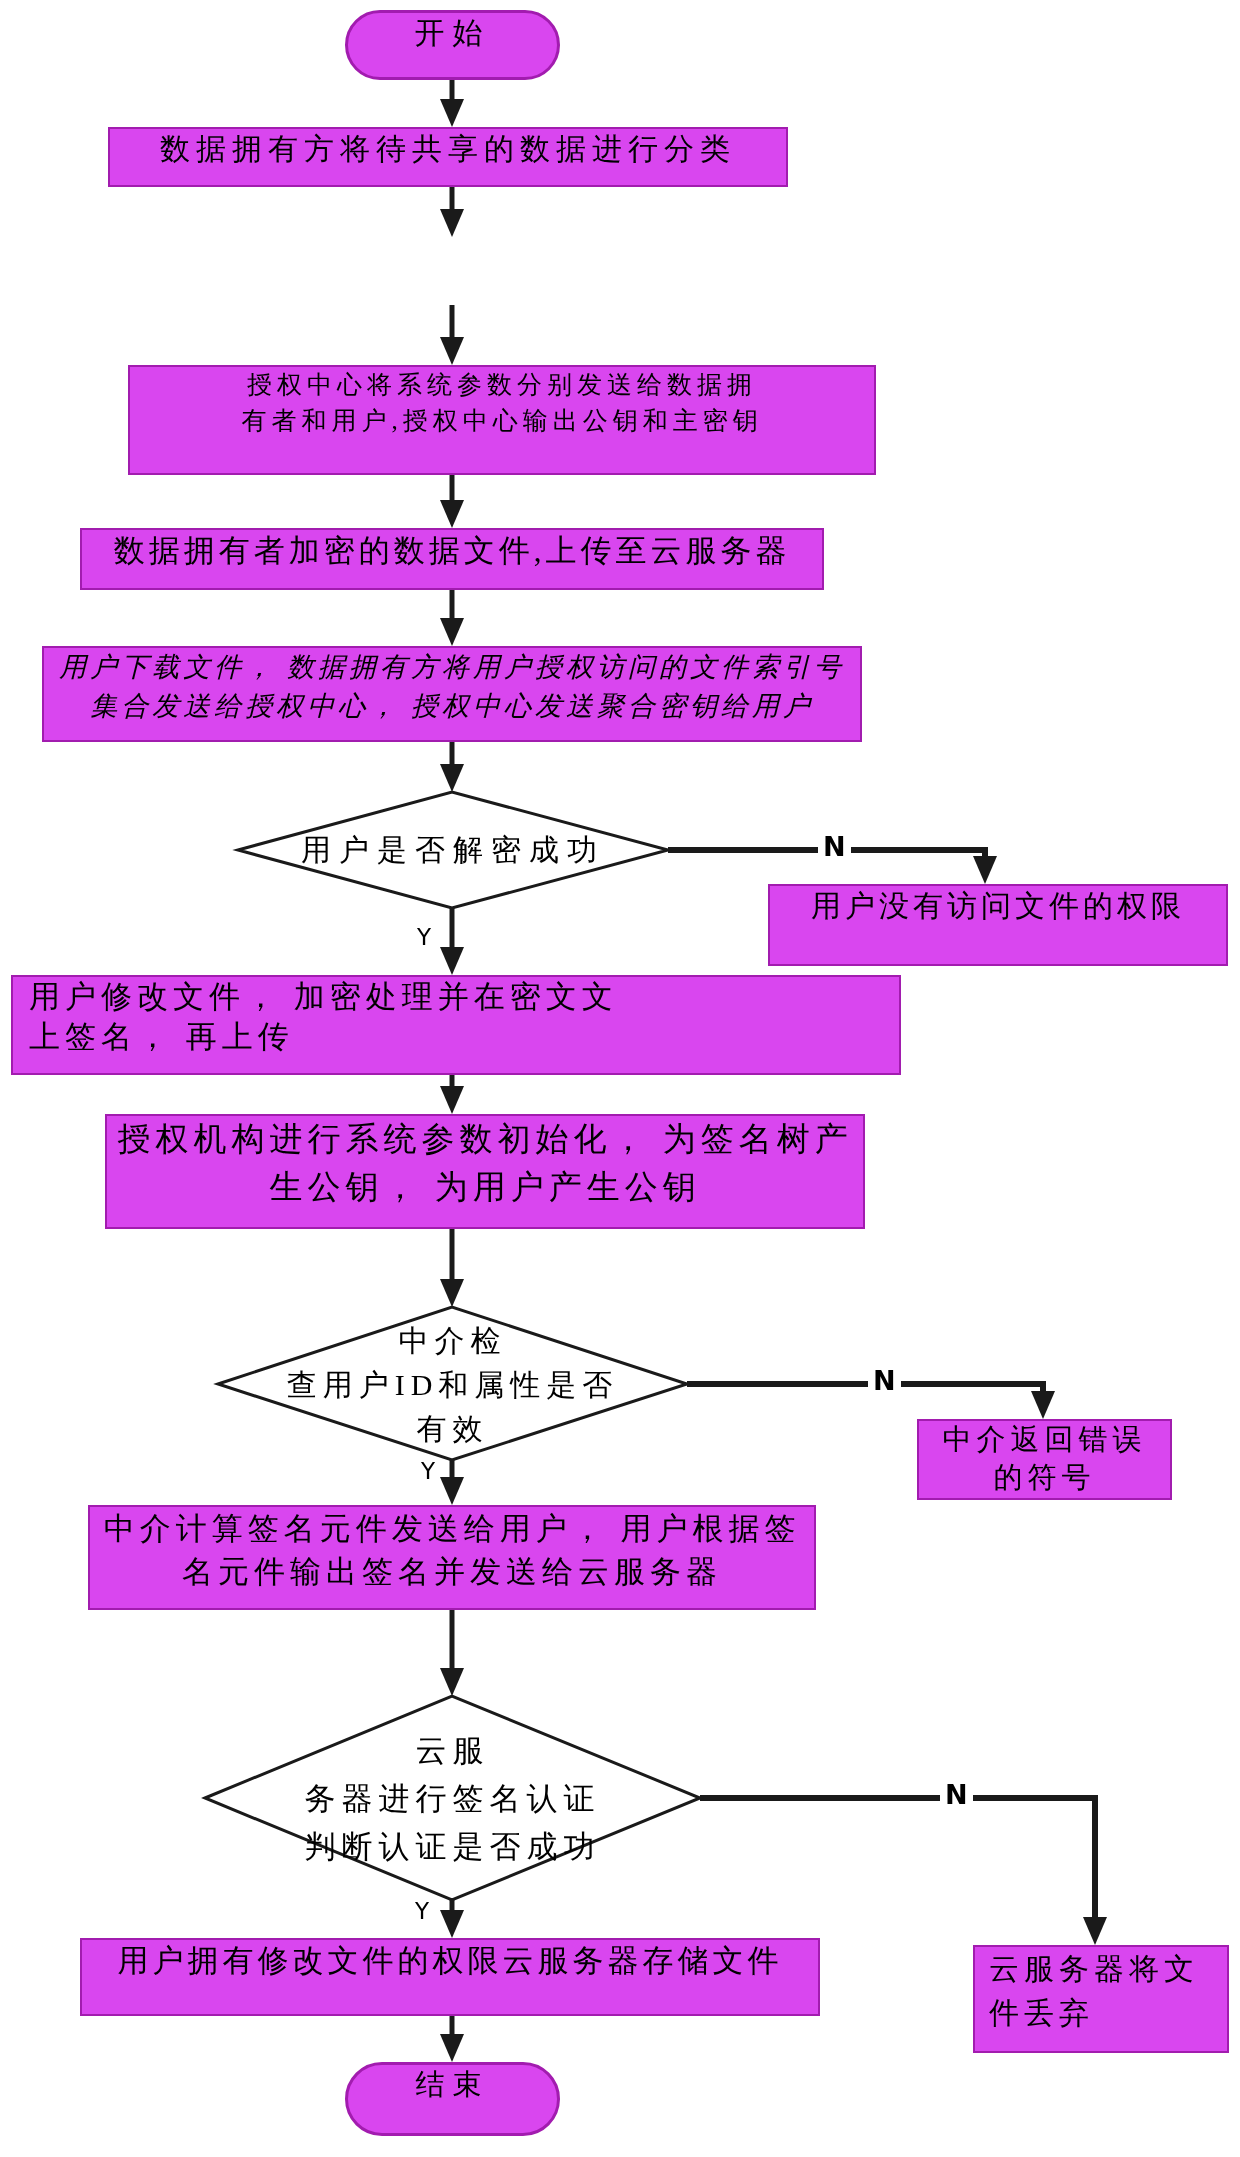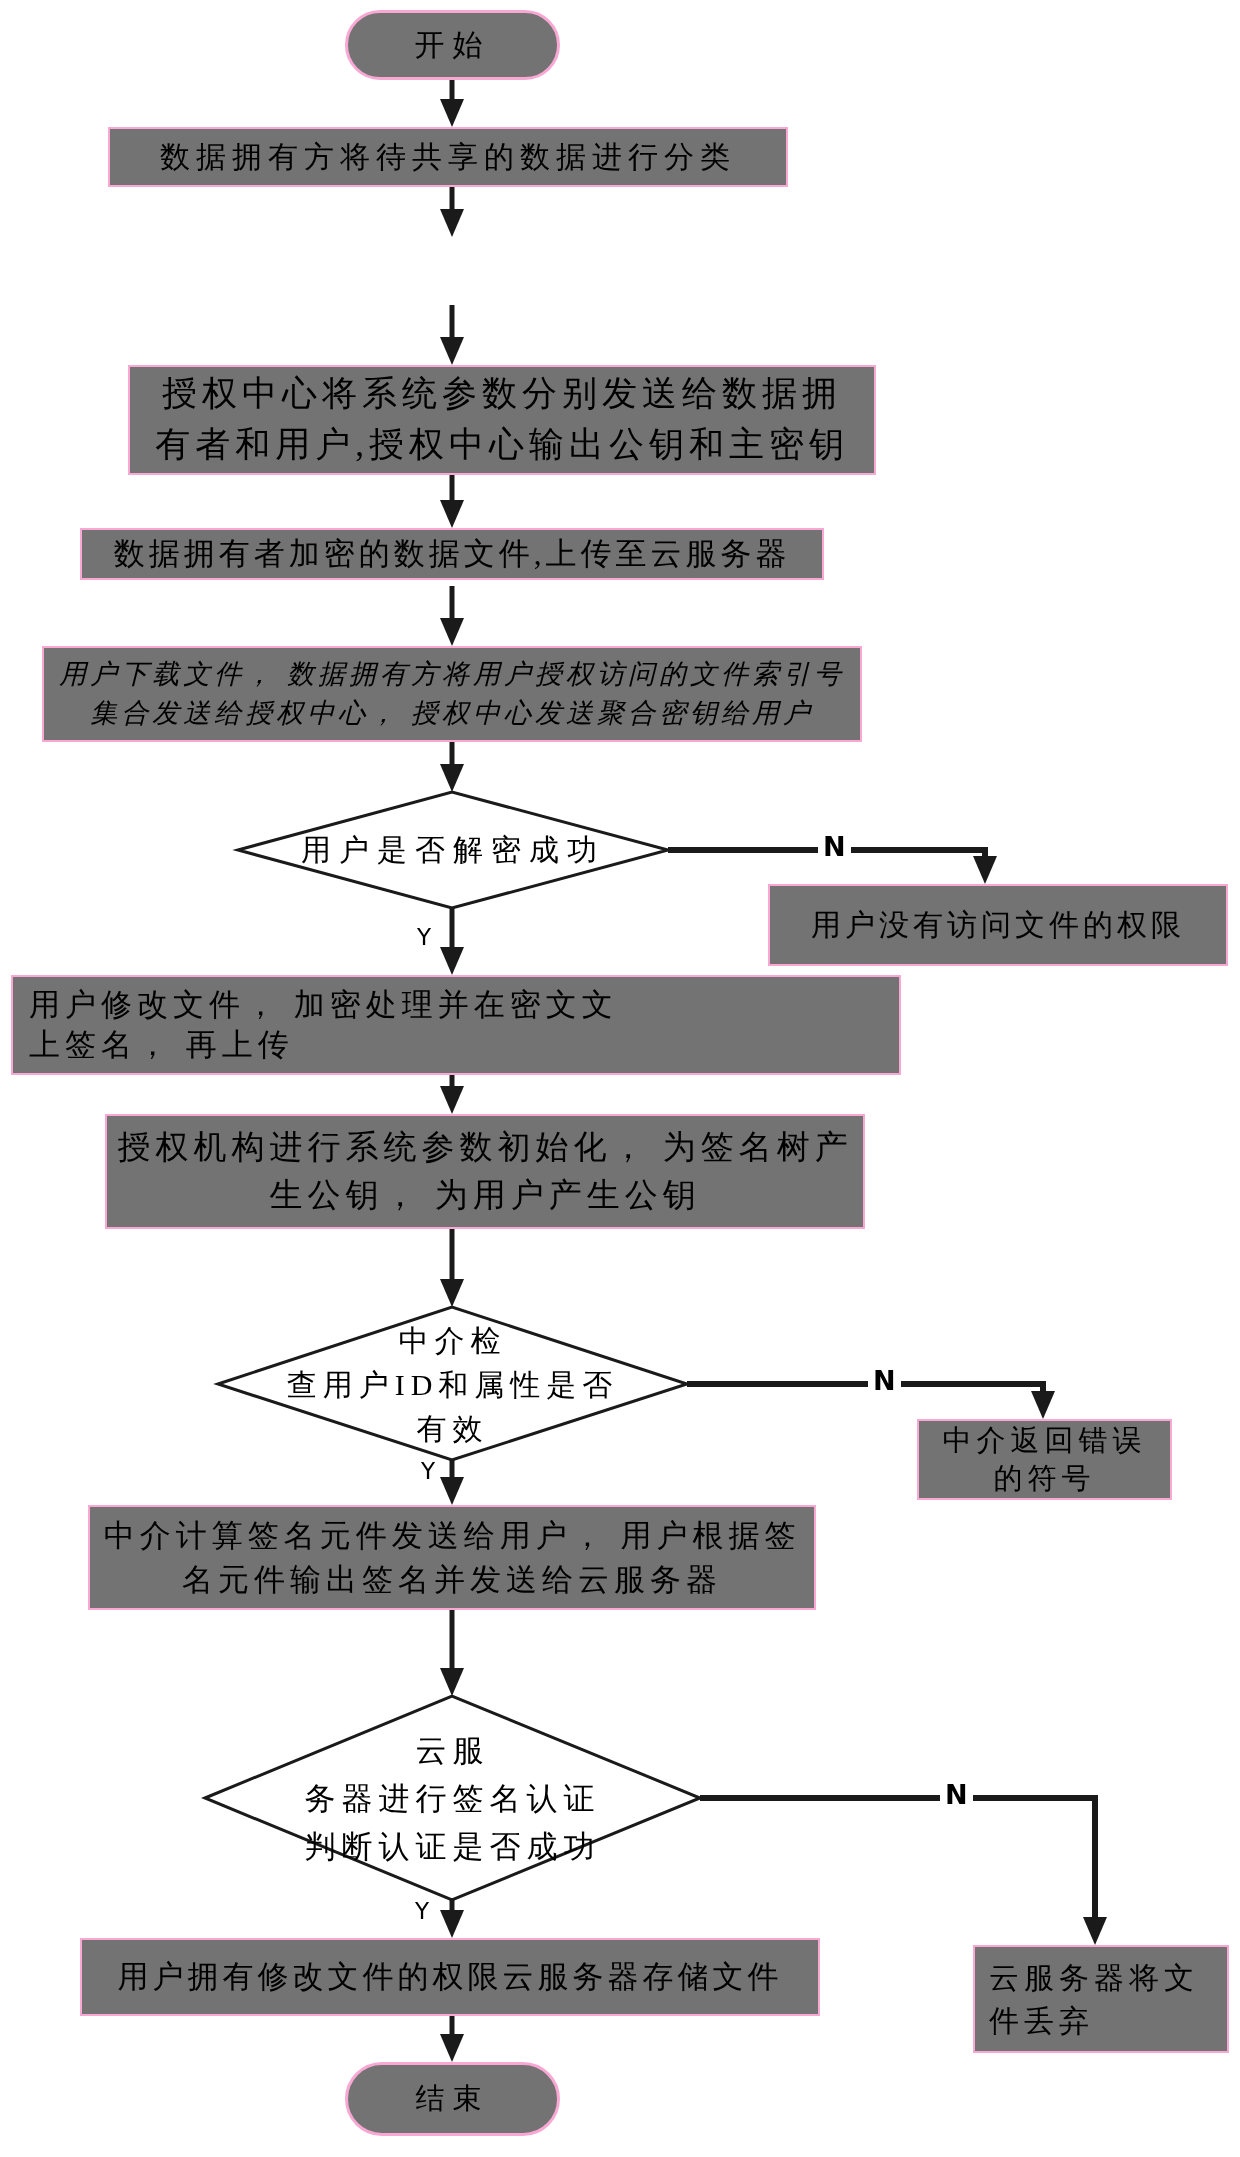--- a/index.html
+++ b/index.html
@@ -7,24 +7,24 @@
     position:relative;
     width:1240px;height:2157px;
     background:#ffffff;
     font-family:"Liberation Serif","DejaVu Serif",serif;
     color:#000;
     overflow:hidden;
   }
   #wires{position:absolute;left:0;top:0;width:1240px;height:2157px;}
   .node{
     position:absolute;
-    border:2px solid #f9a8d4;
-    background:#737373;
+    border:2px solid #a21caf;
+    background:#d946ef;
     display:flex;flex-direction:column;
-    justify-content:center;align-items:center;
+    align-items:center;
     text-align:center;
     box-sizing:border-box;
     line-height:1.35;
   }
   .terminator{
     border-width:3px;
     border-radius:40px;
   }
   .left-align{align-items:flex-start;text-align:left;}
   .dtext{
@@ -104,26 +104,26 @@
 
   <div class="node terminator ls8" style="left:345px;top:2062px;width:215px;height:74px;font-size:29px;">
     <div>结束</div>
   </div>
 
   <div class="node ls6" style="left:108px;top:127px;width:680px;height:60px;font-size:30px;">
     <div>数据拥有方将待共享的数据进行分类</div>
   </div>
 
 
-  <div class="node ls5" style="left:128px;top:365px;width:748px;height:110px;font-size:35px;line-height:1.45;">
+  <div class="node ls5" style="left:128px;top:365px;width:748px;height:110px;font-size:25px;line-height:1.45;">
     <div>授权中心将系统参数分别发送给数据拥</div>
     <div>有者和用户,授权中心输出公钥和主密钥</div>
   </div>
 
-  <div class="node ls4" style="left:80px;top:528px;width:744px;height:52px;font-size:31px;">
+  <div class="node ls4" style="left:80px;top:528px;width:744px;height:62px;font-size:31px;">
     <div>数据拥有者加密的数据文件,上传至云服务器</div>
   </div>
 
   <div class="node ls4" style="left:42px;top:646px;width:820px;height:96px;font-size:27px;line-height:1.45;font-style:italic;">
     <div>用户下载文件， 数据拥有方将用户授权访问的文件索引号</div>
     <div>集合发送给授权中心， 授权中心发送聚合密钥给用户</div>
   </div>
 
   <div class="node ls4" style="left:768px;top:884px;width:460px;height:82px;font-size:30px;">
     <div>用户没有访问文件的权限</div>

